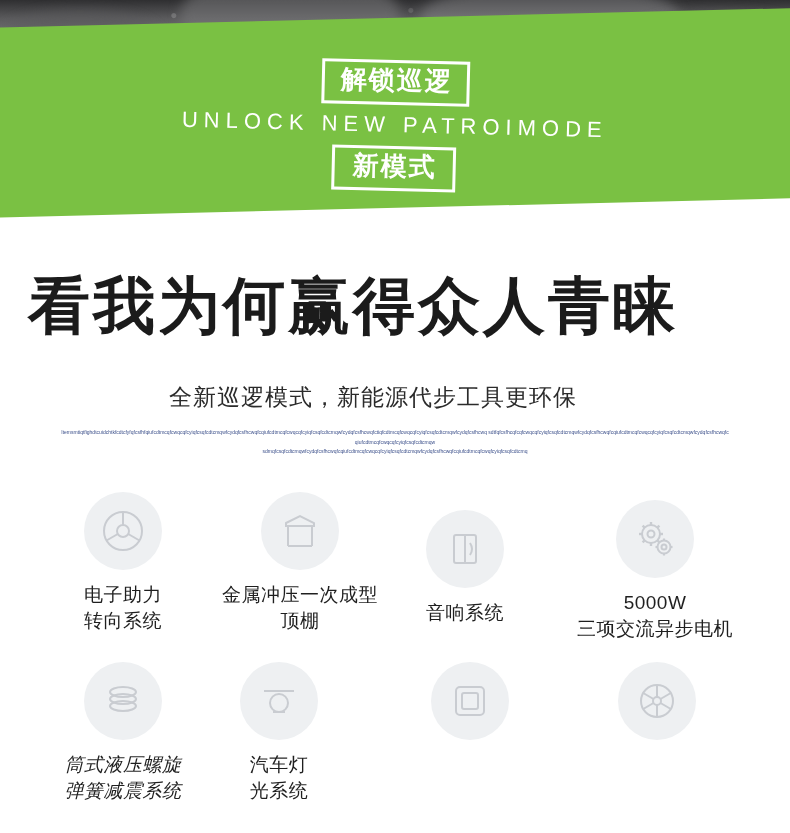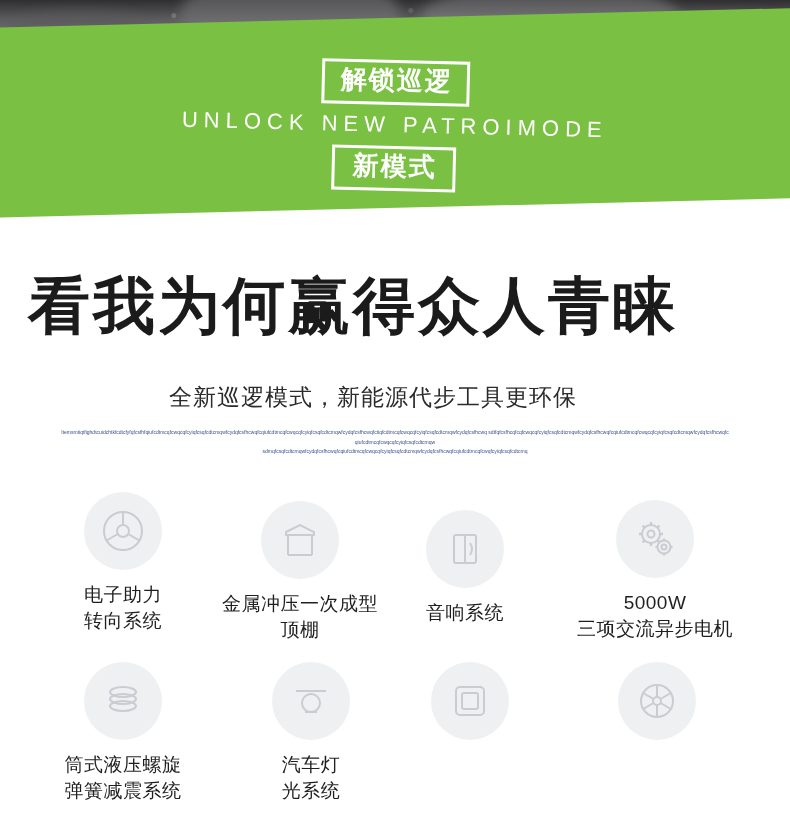--- a/index.html
+++ b/index.html
@@ -175,26 +175,26 @@
   .circle svg { display: block; }
   .feature-label {
     color: #1f1f1f;
     font-size: 19px;
     line-height: 1.35;
     letter-spacing: 0.5px;
     white-space: pre-line;
   }
   
   .f0 { left: 28px;  top: 0px; }
-  .f1 { left: 205px; top: 9px; }
+  .f1 { left: 205px; top: 0px; }
   .f2 { left: 370px; top: 18px; }
   .f3 { left: 560px; top: 8px; }
   
-  .f4 { left: 28px;  top: 170px; }
-  .f5 { left: 216px; top: 170px; }
+  .f4 { left: 28px;  top: 170px; font-style: italic; }
+  .f5 { left: 184px; top: 170px; }
   .f6 { left: 375px; top: 170px; }
   .f7 { left: 562px; top: 170px; }
 </style>
 </head>
 <body>
 
 <div class="page">
 
   <div class="photo-strip">
     <div class="blur-blob blob1"></div>

